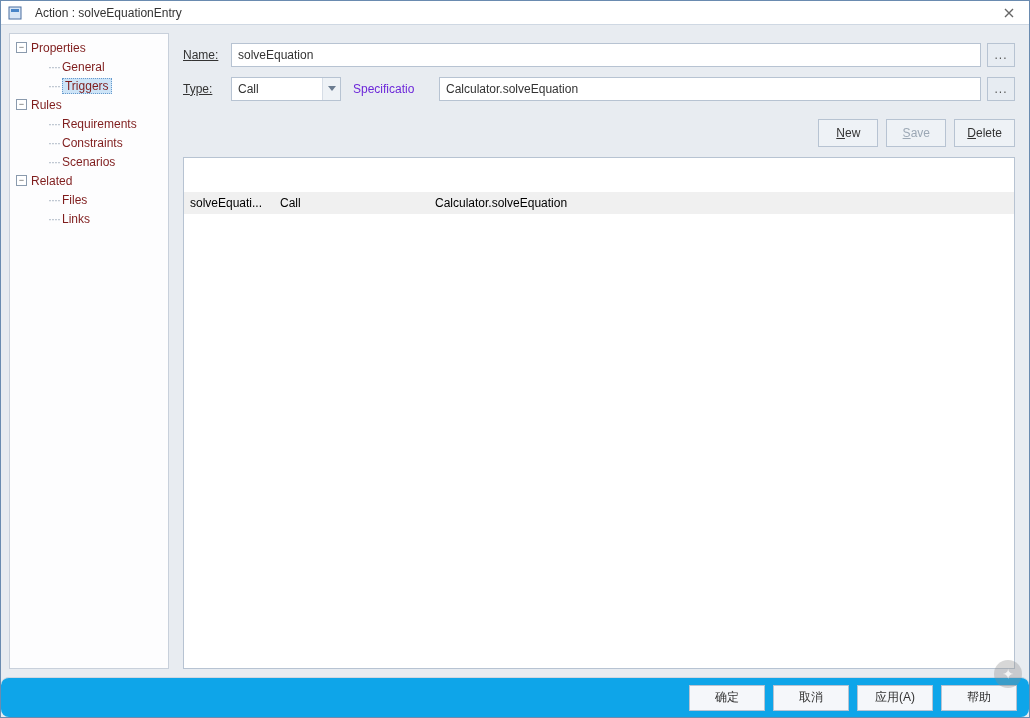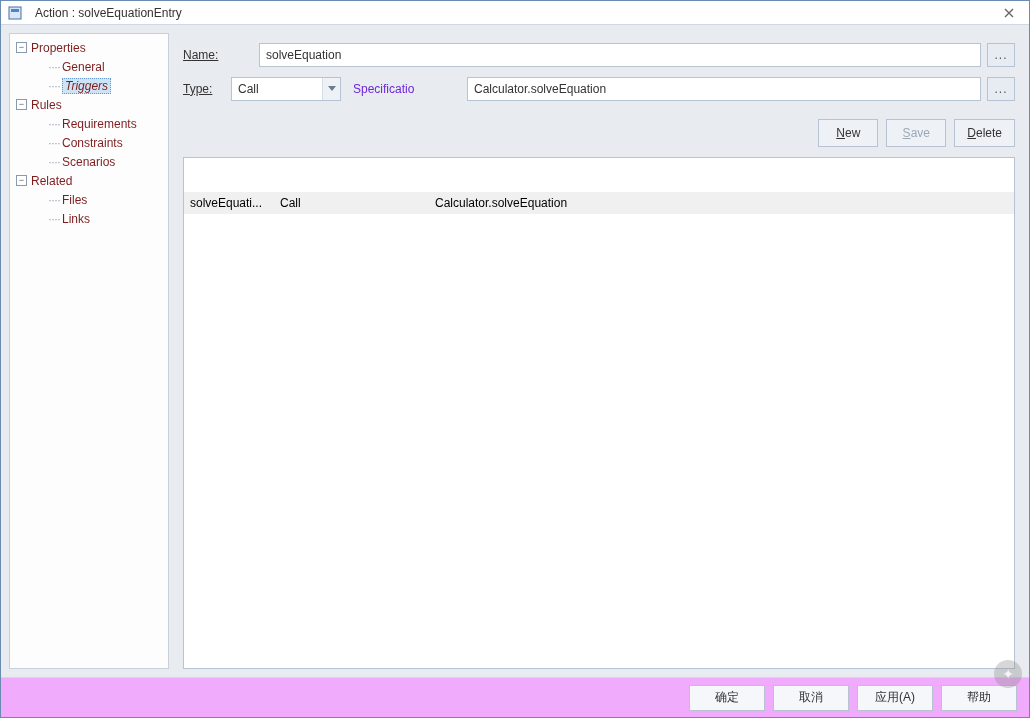--- a/index.html
+++ b/index.html
@@ -74,21 +74,20 @@
 }
 .dots {
   color: #9aa7b6; margin: 0 2px 0 0;
   letter-spacing: -1px;
 }
 .node-label { color: #7f1d1d; }
 .node.selected .node-label {
   background: #cde4f7;
   border: 1px dotted #6699cc;
   padding: 0 2px;
-  font-style: italic;
 }
 .main {
   flex: 1;
   display: flex;
   flex-direction: column;
   padding: 18px 14px 8px 10px;
   min-width: 0;
 }
 .form-row {
   display: flex; align-items: center;
@@ -102,21 +101,20 @@
   text-decoration: underline;
 }
 .form-label .ul { text-decoration: underline; }
 .input {
   height: 24px;
   border: 1px solid #b7c3d2;
   background: #fff;
   padding: 0 6px;
   font: inherit;
   color: #333;
-  margin-left: 28px;
 }
 .name-input { flex: 1; }
 .ellipsis-btn {
   width: 28px; height: 24px;
   background: #e7ecf2;
   border: 1px solid #b7c3d2;
   display: flex; align-items: center; justify-content: center;
   cursor: pointer;
   letter-spacing: 1px;
   color: #555;
@@ -172,21 +170,22 @@
 .col2 { width: 155px; }
 .col3 { flex: 1; }
 .footer {
   height: 40px;
   border-top: 1px solid #cfd8e3;
   display: flex;
   align-items: center;
   justify-content: flex-end;
   padding: 0 12px;
   gap: 8px;
-  background: #f0abfc;
+  background: #0ea5e9;
+  border-radius: 8px;
 }
 .footer .btn { min-width: 76px; height: 26px; background:#f5f7fa; }
 .watermark {
   position: absolute;
   right: 8px; bottom: 30px;
   color: rgba(120,120,120,.45);
   font-size: 20px;
   display:flex; align-items:center; gap:8px;
   pointer-events:none;
 }

